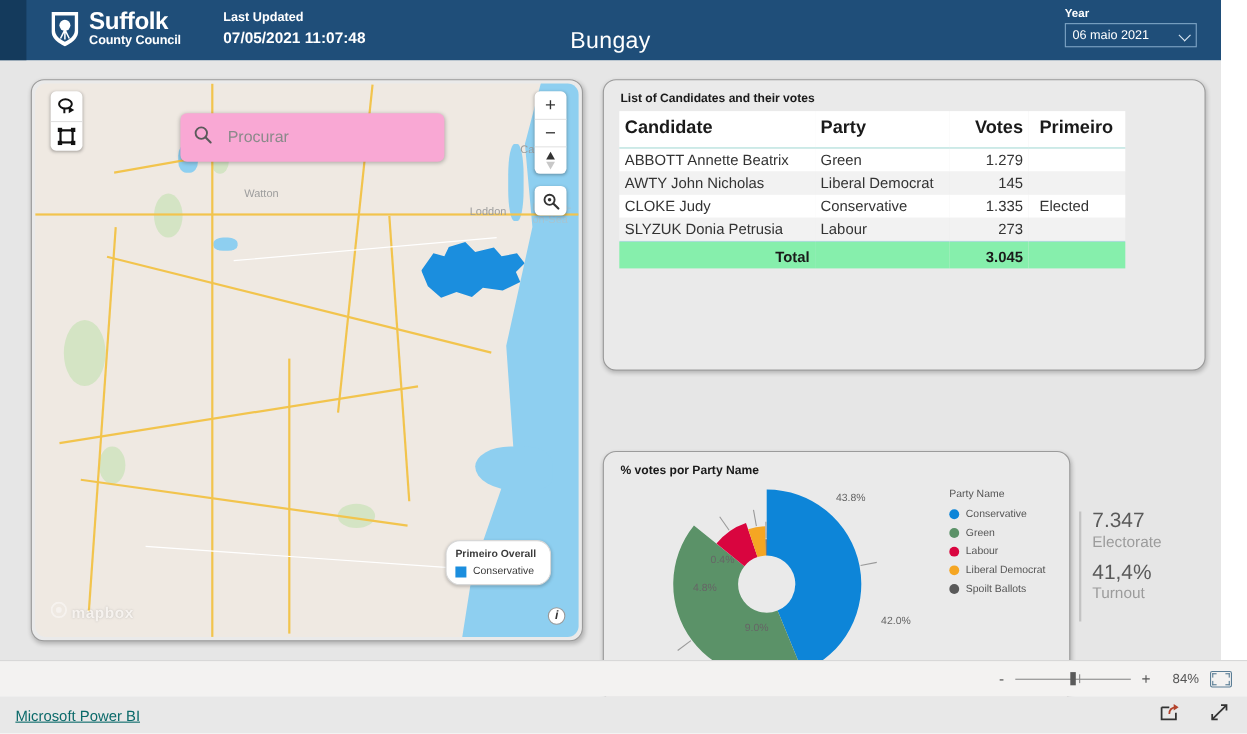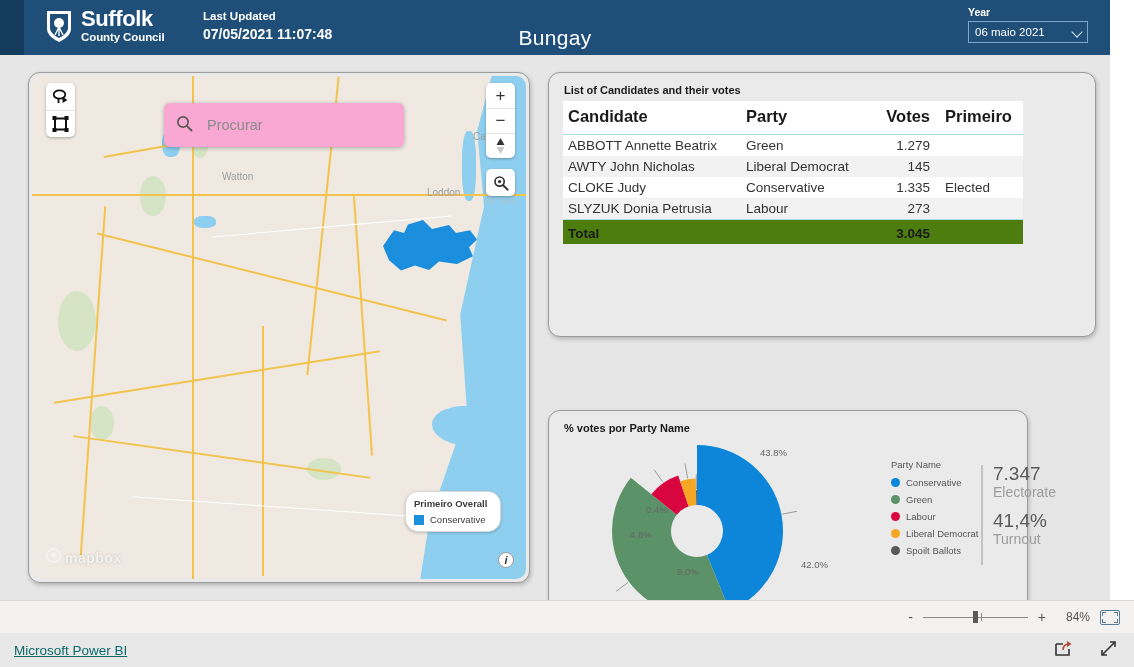--- a/index.html
+++ b/index.html
@@ -144,28 +144,28 @@
   .tbl th {
     font-size:16.5px; font-weight:bold; color:#1a1a1a; background:#ffffff;
     text-align:left; padding:6px 5px 8px 5px; border-bottom:1px solid #a9dcd8;
   }
   .tbl th.num, .tbl td.num { text-align:right; }
   .tbl td {
     font-size:13.5px; color:#333333; padding:3px 5px; background:#ffffff;
   }
   .tbl tr.alt td { background:#f2f2f2; }
   .tbl tr.total td {
-    font-size:13.5px; font-weight:bold; color:#1a1a1a; background:#4d7c0f;
-    border-top:1px solid #a9dcd8; padding-top:6px;
-  }
-
-  
-  #donut-panel { left:548px; top:355px; width:480px; height:229px; }
+    font-size:13.5px; font-weight:bold; color:#1a1a1a; background:#86efac;
+    border-top:1px solid #a9dcd8; padding-top:6px;text-align:right;
+  }
+
+  
+  #donut-panel { left:548px; top:355px; width:425px; height:229px; }
   #donut-panel .panel-title { position:absolute; left:15px; top:11px; }
-  .donut-legend { position:absolute; left:314px; top:48px;margin-left:28px; }
+  .donut-legend { position:absolute; left:314px; top:33px; }
   .dl-title { font-size:9.5px; color:#555; margin-bottom:7px; }
   .dl-row { display:flex; align-items:center; gap:6px; margin-bottom:6px; }
   .dl-dot { width:9px; height:9px; border-radius:50%; }
   .dl-lbl { font-size:9.5px; color:#555; }
   .pct-lbl { position:absolute; font-size:9.5px; color:#666; }
 
   
   #kpi { position:absolute; left:981px; top:408px; width:120px; height:105px; }
   .kpi-bar { position:absolute; left:0; top:2px; width:2px; height:100px; background:#c3c3c3; }
   .kpi-val { font-size:19px; color:#5a5a5a; }

